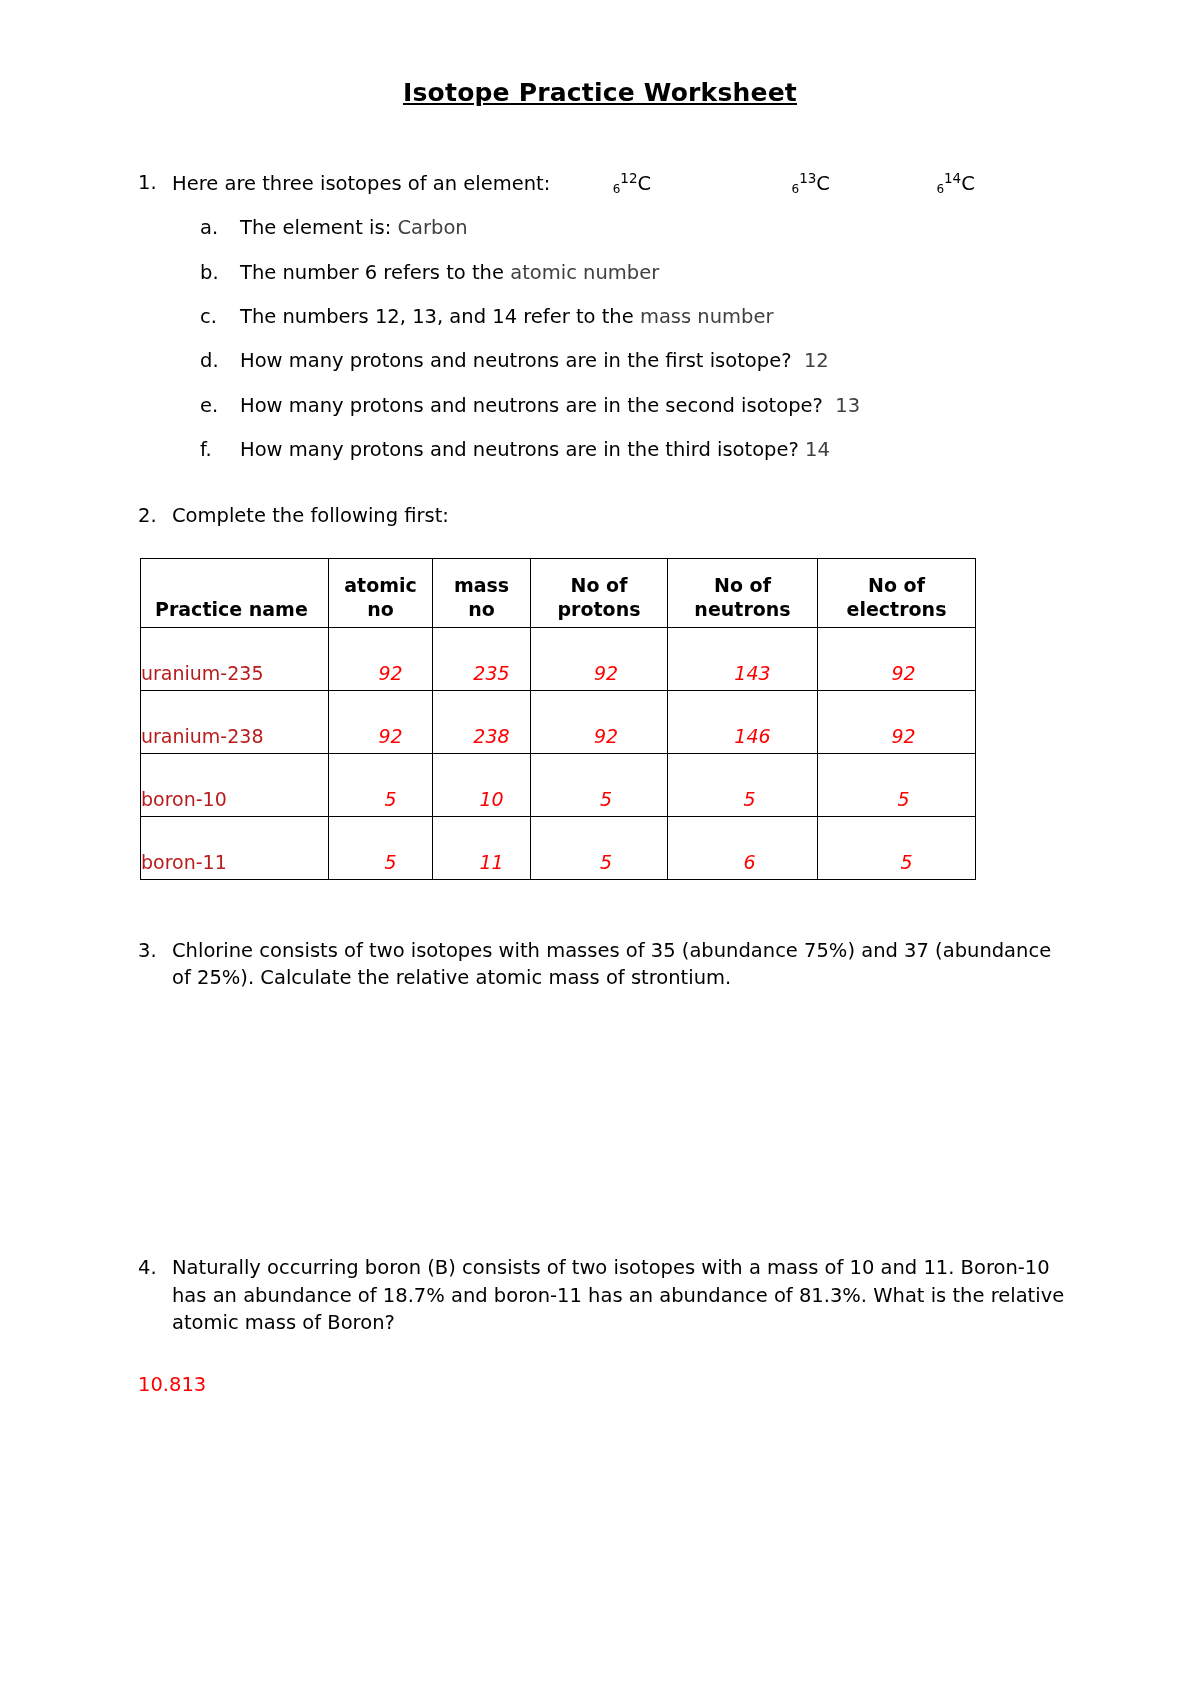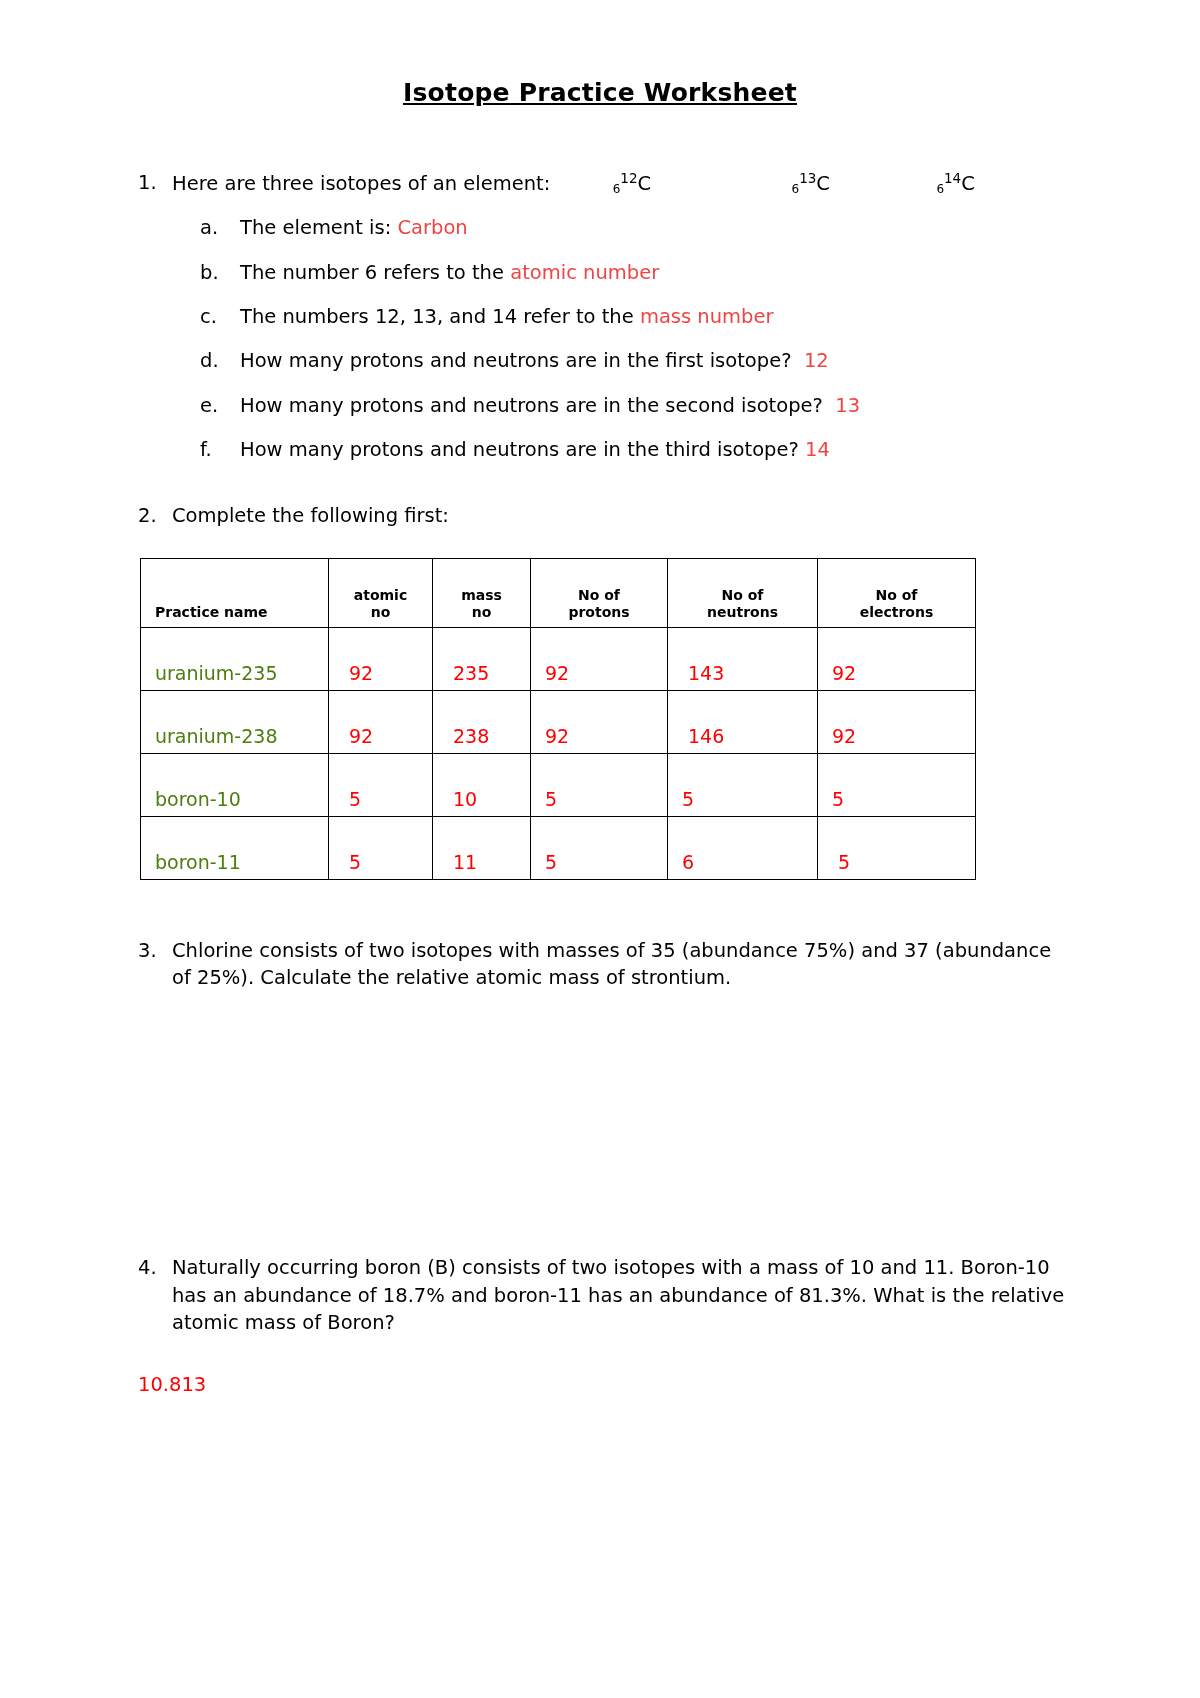--- a/index.html
+++ b/index.html
@@ -88,21 +88,21 @@
     line-height: 1.45;
     margin-top: 16px;
     padding-left: 68px;
   }
   .sublist li .letter {
     position: absolute;
     left: 28px;
     top: 0;
     width: 34px;
   }
-  .ans { color: #ef4444; }
+  .ans { color: #404040; }
   .ansblock {
     color: #ff0000;
     font-size: 19.5px;
     margin-top: 34px;
   }
   .ansblock.a4 { margin-top: 36px; }
 
   
   table.isotope-table {
     border-collapse: collapse;
@@ -110,46 +110,46 @@
     margin-left: 2px;
     width: 835px;
     table-layout: fixed;
   }
   table.isotope-table td, table.isotope-table th {
     border: 1.6px solid #000000;
     padding: 0;
     vertical-align: bottom;
   }
   table.isotope-table thead th {
-    font-size: 14px;
+    font-size: 19px;
     font-weight: bold;
     text-align: center;
     height: 58px;
     padding: 4px 2px 6px 2px;
     line-height: 1.22;
   }
   table.isotope-table thead th.name-head {
     text-align: left;
     padding-left: 14px;
     vertical-align: bottom;
   }
   table.isotope-table tbody td {
     height: 56px;
     font-size: 19px;
     padding: 0 0 6px 0;
     vertical-align: bottom;
   }
   table.isotope-table tbody td.name {
-    padding-left: 14px;
-    color: #4d7c0f;
+    color: #b91c1c;
   }
   table.isotope-table tbody td.val {
     color: #ff0000;
     padding-left: 14px;
-    text-align: left;
+    text-align: center;
+    font-style: italic;
   }
   table.isotope-table tbody td.val.center-ish {
     padding-left: 20px;
   }
   .col-name { width: 188px; }
   .col-atomic { width: 104px; }
   .col-mass { width: 98px; }
   .col-protons { width: 137px; }
   .col-neutrons { width: 150px; }
   .col-electrons { width: 158px; }

